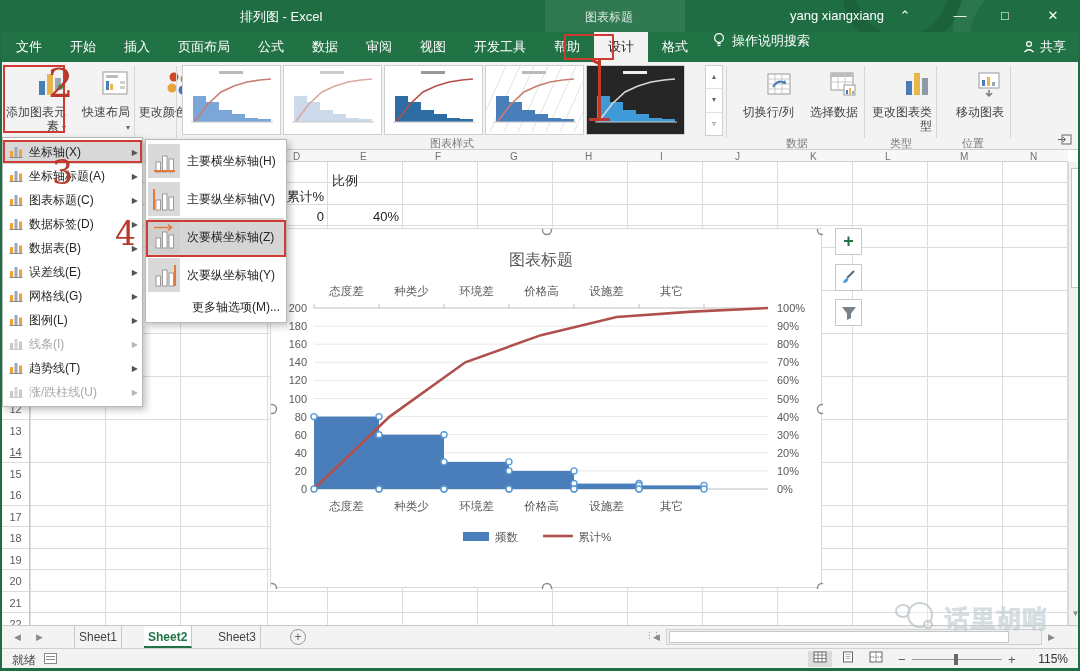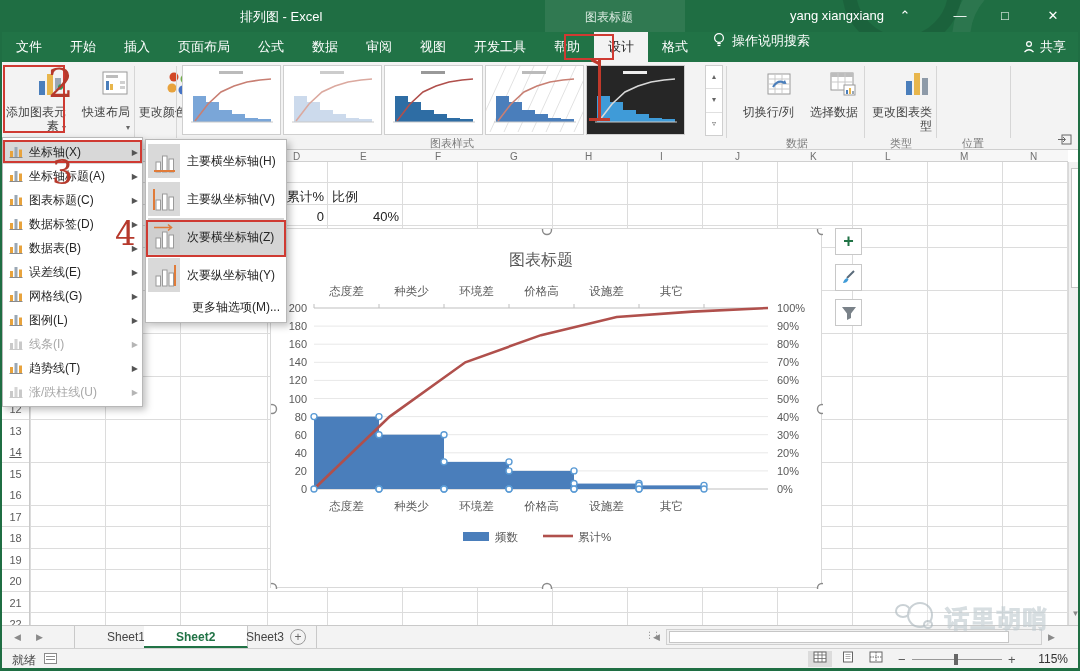--- a/index.html
+++ b/index.html
@@ -73,21 +73,21 @@
   .smitem.hov .smicon { background:#cfcfcf; }
   .smmore { height:26px; line-height:26px; padding-left:44px; font-size:12px; color:#262626; }
 
   
   .redbox { position:absolute; border:2px solid #cf3a32; z-index:60; pointer-events:none; }
   .rednum { position:absolute; color:#b6392c; font-family:"DejaVu Serif","Liberation Serif",serif; z-index:61; pointer-events:none; }
 
   
   .tabsbar { position:absolute; left:0; top:625px; width:1080px; height:23px; background:#f3f3f3; border-top:1px solid #c9c9c9; }
   .navarr { position:absolute; top:0; color:#8a8a8a; font-size:9px; line-height:22px; }
-  .stab { position:absolute; top:0; height:22px; line-height:22px; padding:0 32px; font-size:12px; color:#444;
+  .stab { position:absolute; top:0; height:22px; line-height:22px; padding:0 4px; font-size:12px; color:#444;
           border-right:1px solid #c9c9c9; }
   .stab.first { border-left:1px solid #c9c9c9; }
   .stab.active { background:#fff; color:#217346; font-weight:bold; border-bottom:2px solid #217346; }
   .addsheet { position:absolute; left:288px; top:3px; width:16px; height:16px; border:1px solid #9a9a9a; border-radius:50%;
               color:#666; text-align:center; line-height:14px; font-size:12px; }
   .hscroll { position:absolute; left:664px; top:3px; width:376px; height:16px; background:#f1f1f1; border:1px solid #d0d0d0; }
   .hthumb { position:absolute; left:2px; top:1px; width:340px; height:12px; background:#fff; border:1px solid #c6c6c6; }
   .splitter { position:absolute; left:643px; top:4px; color:#9a9a9a; font-size:9px; letter-spacing:-2px; }
 
   
@@ -296,20 +296,30 @@
       <svg class="bicon" width="30" height="30" viewBox="0 0 30 30">
         <rect x="4" y="12" width="6" height="14" fill="#4a7ebb"></rect>
         <rect x="12" y="4" width="6" height="22" fill="#e8b64c"></rect>
         <rect x="20" y="9" width="6" height="17" fill="#8d9aa8"></rect>
       </svg>
       <div>更改图表类型</div>
     </div>
     <div class="grp-label" style="left:868px;width:62px">类型</div>
     <div class="vsep" style="left:934px"></div>
 
+    <div class="bigbtn" style="left:940px;width:62px">
+      <svg class="bicon" width="30" height="30" viewBox="0 0 30 30">
+        <rect x="5" y="4" width="20" height="15" fill="#fff" stroke="#9a9a9a"></rect>
+        <rect x="8" y="11" width="3" height="6" fill="#4a7ebb"></rect>
+        <rect x="13" y="8" width="3" height="9" fill="#e8b64c"></rect>
+        <rect x="18" y="13" width="3" height="4" fill="#9aa7b4"></rect>
+        <path d="M15 21 v6 M12 24 l3 3 3 -3" fill="none" stroke="#7a7a7a" stroke-width="1.5"></path>
+      </svg>
+      <div>移动图表</div>
+    </div>
     <div class="grp-label" style="left:940px;width:62px">位置</div>
     <div class="vsep" style="left:1008px"></div>
     <div class="pin-ribbon">
       <svg width="14" height="11" viewBox="0 0 14 11">
           <rect x="4" y="1" width="9" height="9" fill="none" stroke="#666"></rect>
           <path d="M0 5.5 h7 M5 3 l2.5 2.5 L5 8" fill="none" stroke="#666"></path>
         </svg>
     </div>
   </div>
 
@@ -352,21 +362,21 @@
         <div class="rownum" style="top: 305.5px;">15</div>
         <div class="rownum" style="top: 327px;">16</div>
         <div class="rownum" style="top: 348.5px;">17</div>
         <div class="rownum" style="top: 370px;">18</div>
         <div class="rownum" style="top: 391.5px;">19</div>
         <div class="rownum" style="top: 413px;">20</div>
         <div class="rownum" style="top: 434.5px;">21</div>
         <div class="rownum" style="top: 456px;">22</div>
       </div>
     <div class="celltxt" style="left:262px;top:26px;width:60px;text-align:right">累计%</div>
-    <div class="celltxt" style="left:330px;top:26px">比例</div>
+    <div class="celltxt" style="left:330px;top:10px">比例</div>
     <div class="celltxt" style="left:262px;top:47px;width:60px;text-align:right">0</div>
     <div class="celltxt" style="left:322px;top:47px;width:75px;text-align:right">40%</div>
   </div>
   <div class="vscroll">
     <div class="vthumb"></div>
     <div class="vdown">▼</div>
   </div>
 
   <div class="chartbox">
     <svg id="chart-svg" width="552" height="360" viewBox="0 0 552 360">

